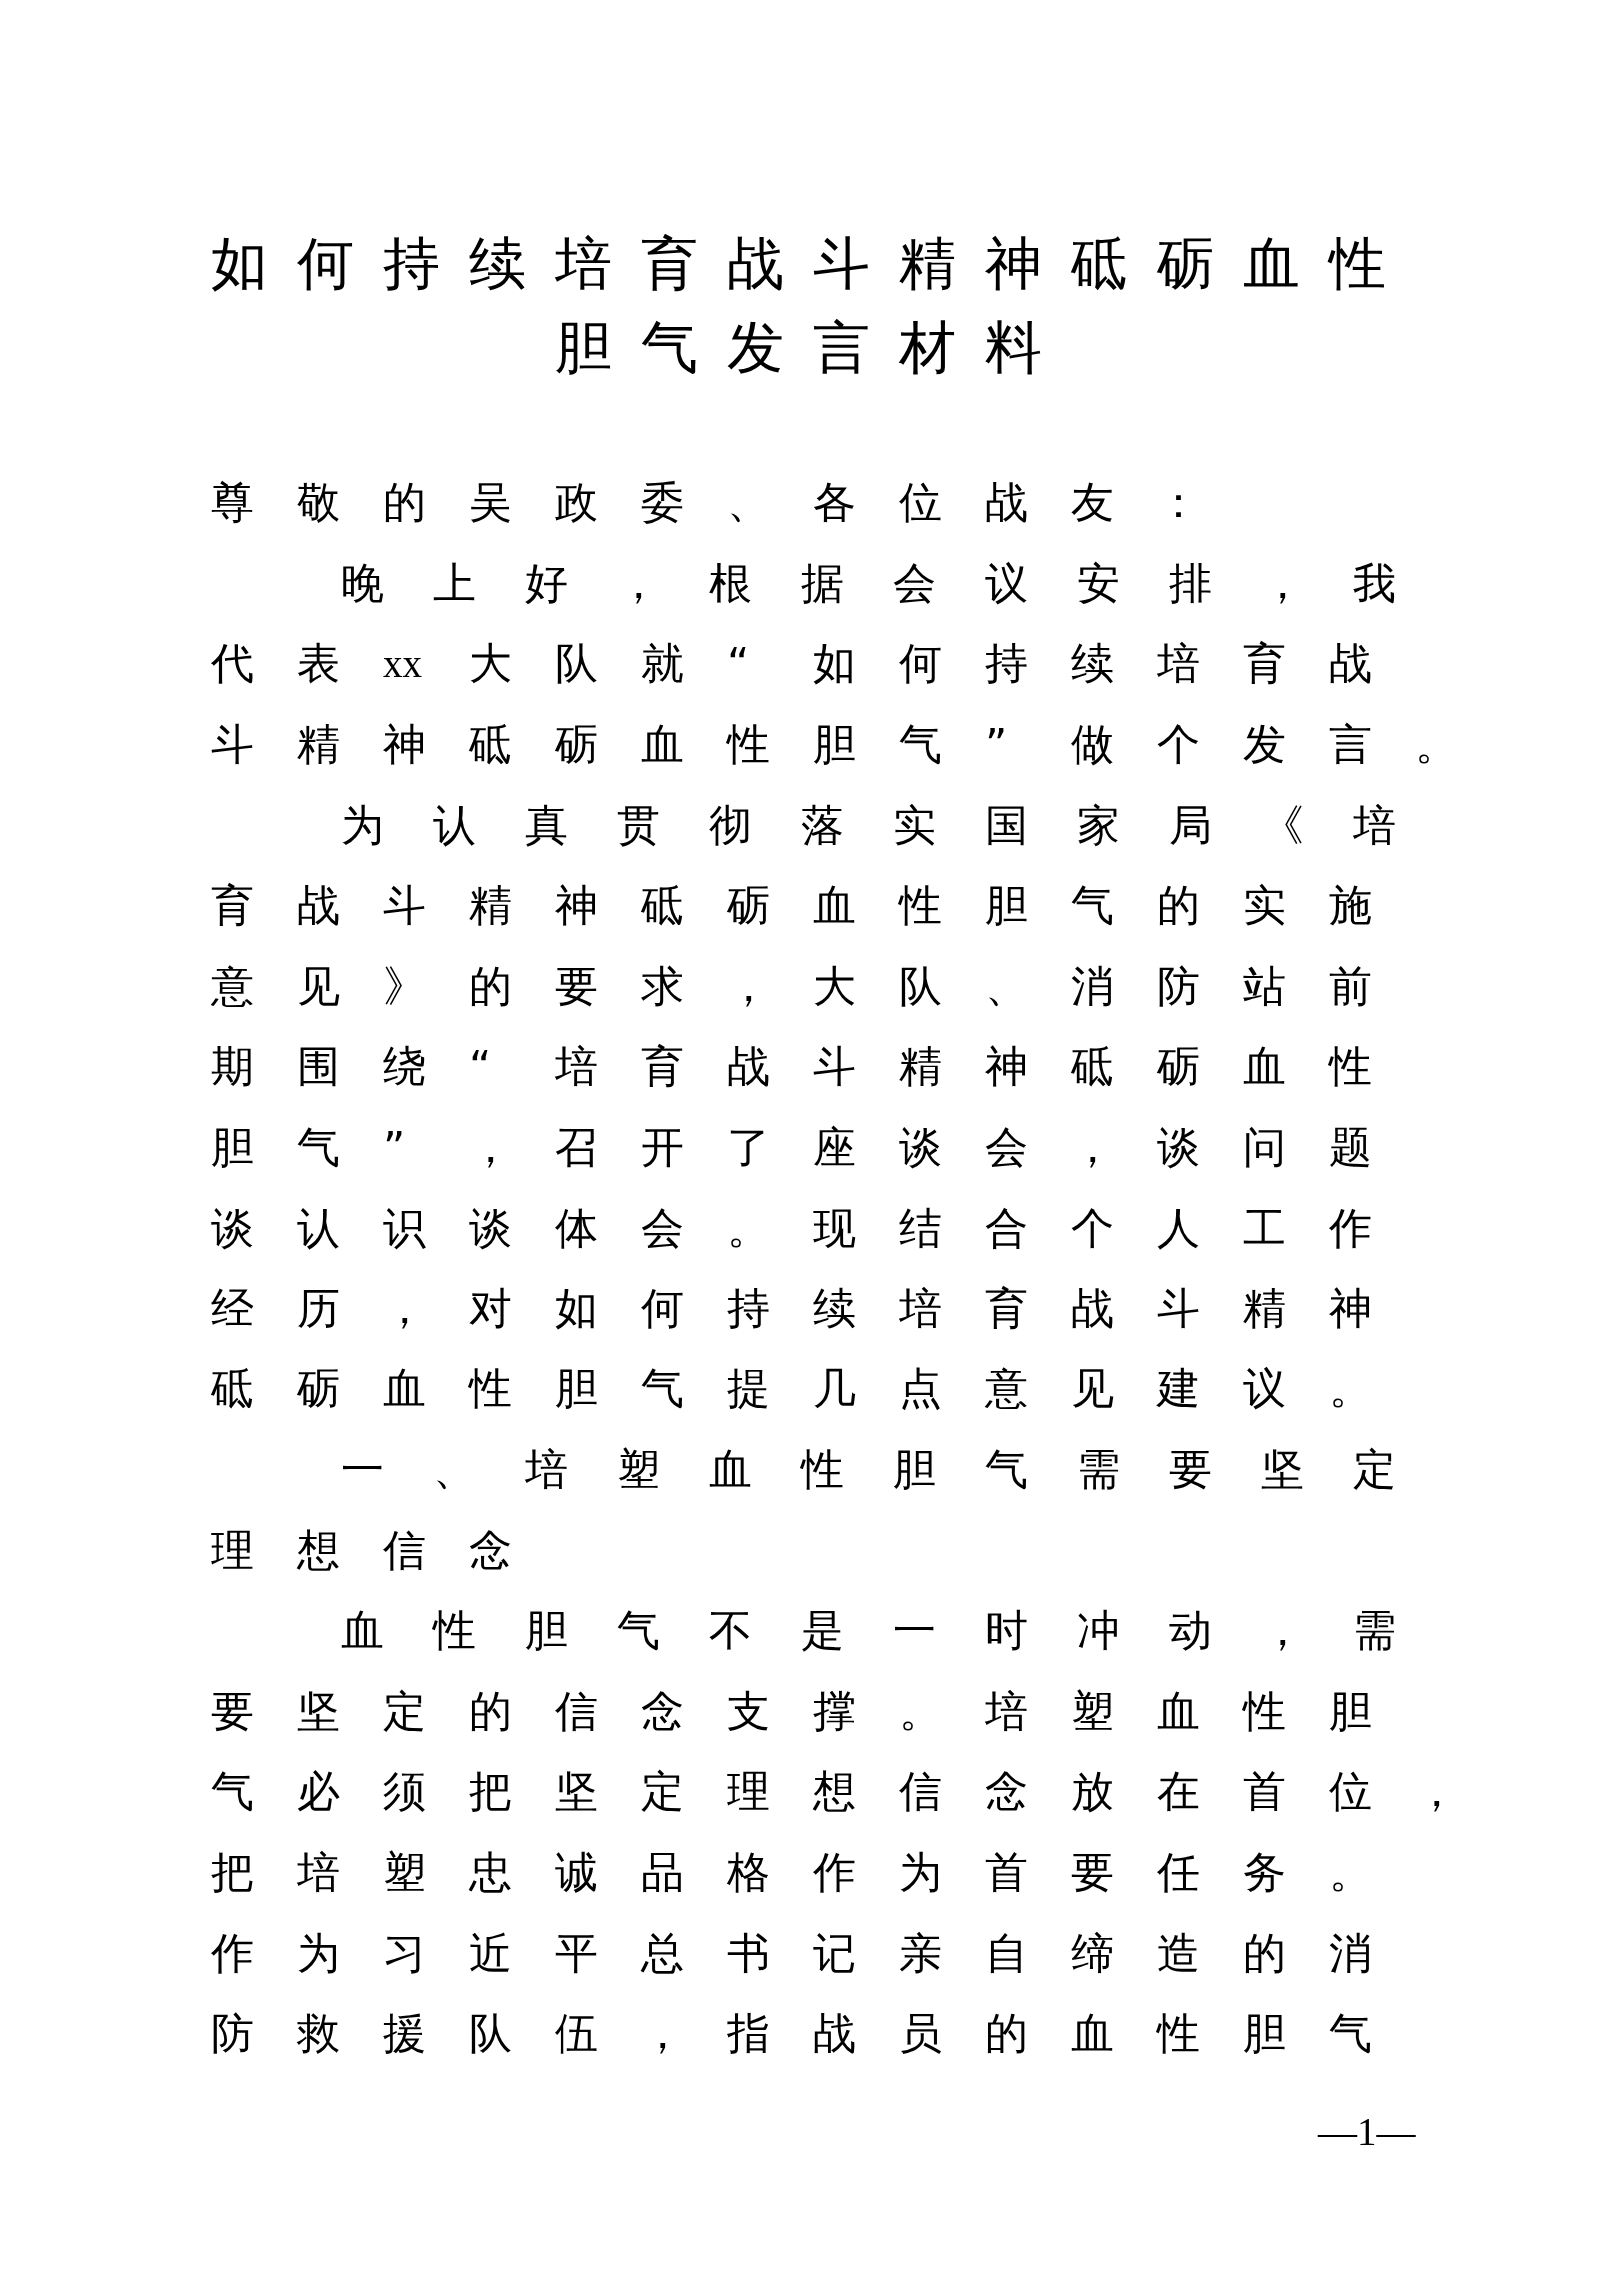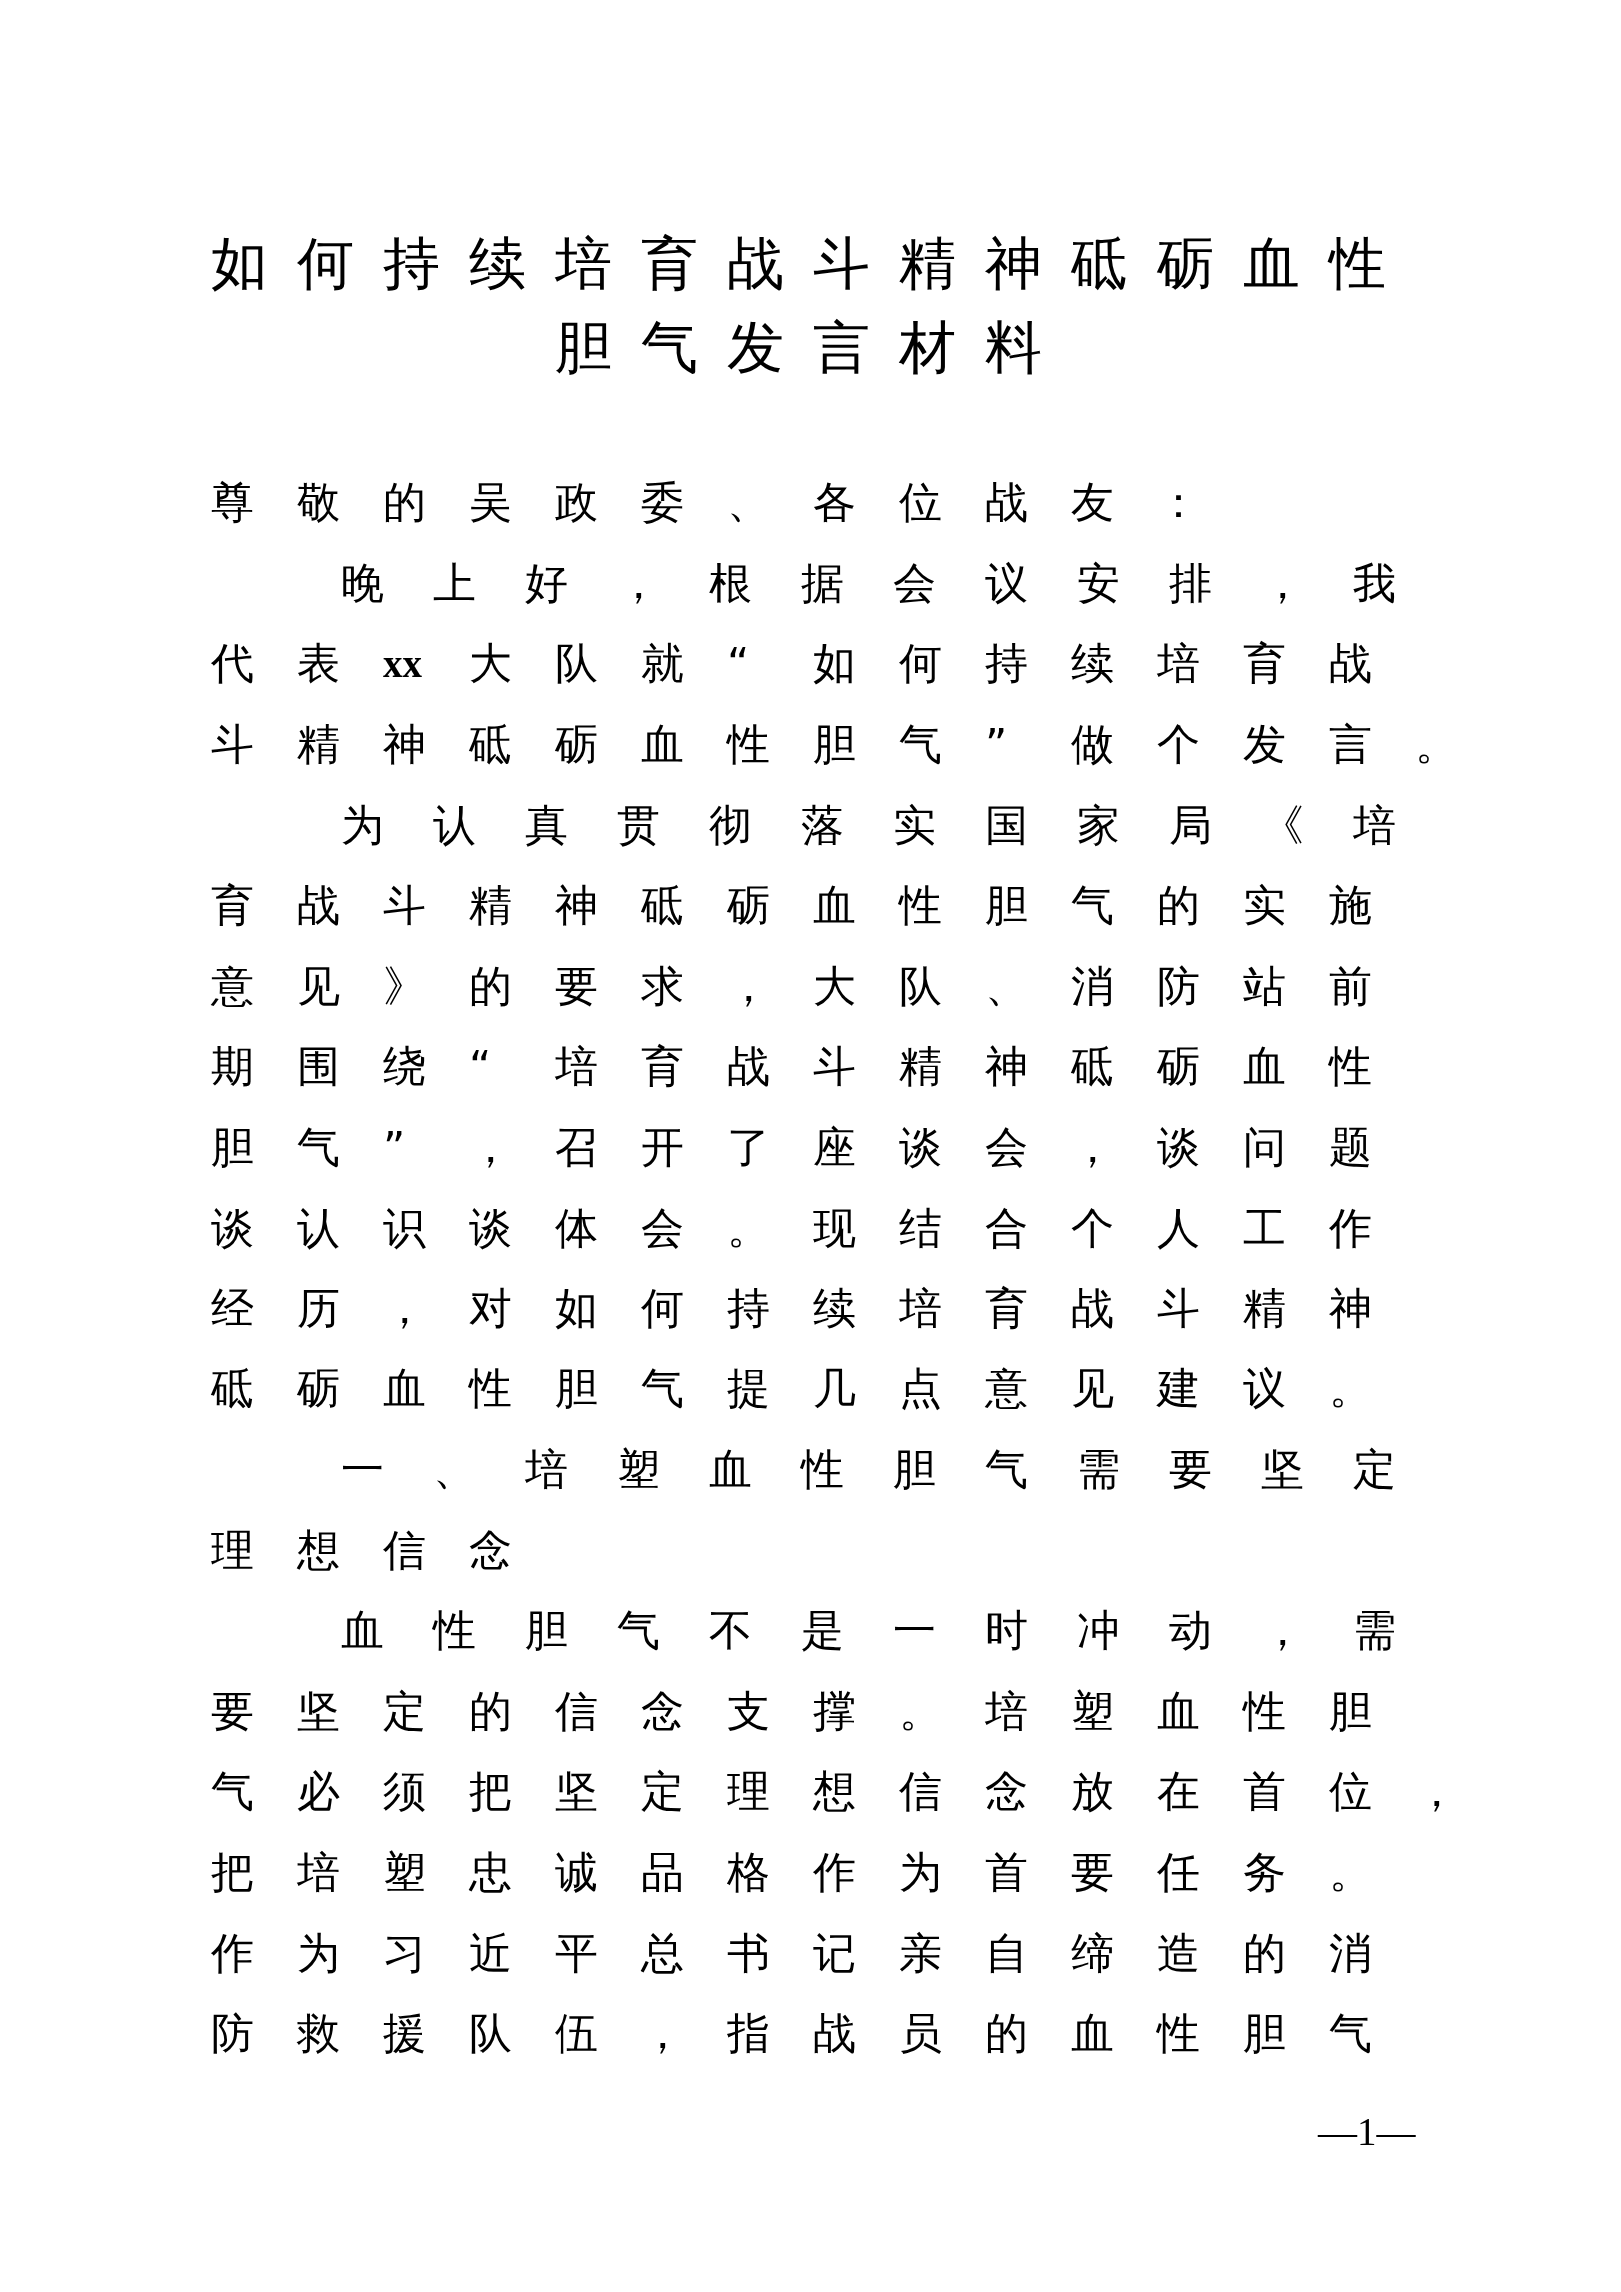--- a/index.html
+++ b/index.html
@@ -70,21 +70,21 @@
         <span class="ch" style="width: 92px; flex: 0 0 92px;">会</span>
         <span class="ch" style="width: 92px; flex: 0 0 92px;">议</span>
         <span class="ch" style="width: 92px; flex: 0 0 92px;">安</span>
         <span class="ch" style="width: 92px; flex: 0 0 92px;">排</span>
         <span class="ch" style="width: 92px; flex: 0 0 92px;">，</span>
         <span class="ch" style="width: 92px; flex: 0 0 92px;">我</span>
       </div>
       <div class="body-line" style="top: 638px; left: 211px;">
         <span class="ch" style="width: 86px; flex: 0 0 86px;">代</span>
         <span class="ch" style="width: 86px; flex: 0 0 86px;">表</span>
-        <span class="ch latin" style="width: 86px; flex: 0 0 86px; font-weight: bold;">xx</span>
+        <span class="ch latin" style="width: 86px; flex: 0 0 86px;">xx</span>
         <span class="ch" style="width: 86px; flex: 0 0 86px;">大</span>
         <span class="ch" style="width: 86px; flex: 0 0 86px;">队</span>
         <span class="ch" style="width: 86px; flex: 0 0 86px;">就</span>
         <span class="ch" style="width: 86px; flex: 0 0 86px;">“</span>
         <span class="ch" style="width: 86px; flex: 0 0 86px;">如</span>
         <span class="ch" style="width: 86px; flex: 0 0 86px;">何</span>
         <span class="ch" style="width: 86px; flex: 0 0 86px;">持</span>
         <span class="ch" style="width: 86px; flex: 0 0 86px;">续</span>
         <span class="ch" style="width: 86px; flex: 0 0 86px;">培</span>
         <span class="ch" style="width: 86px; flex: 0 0 86px;">育</span>

